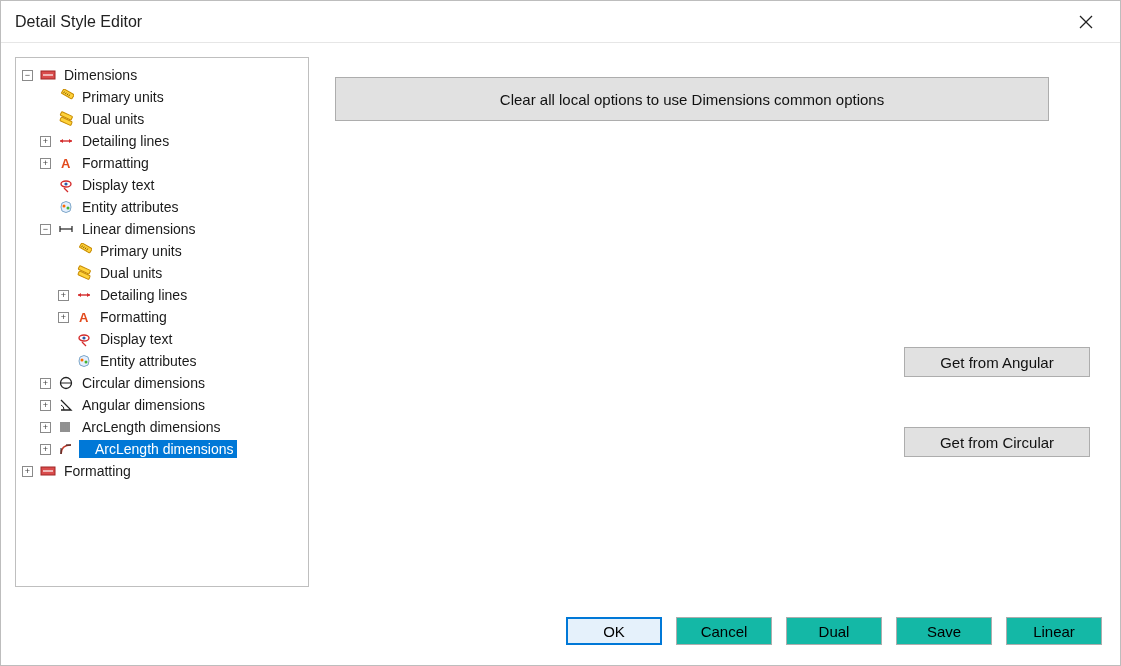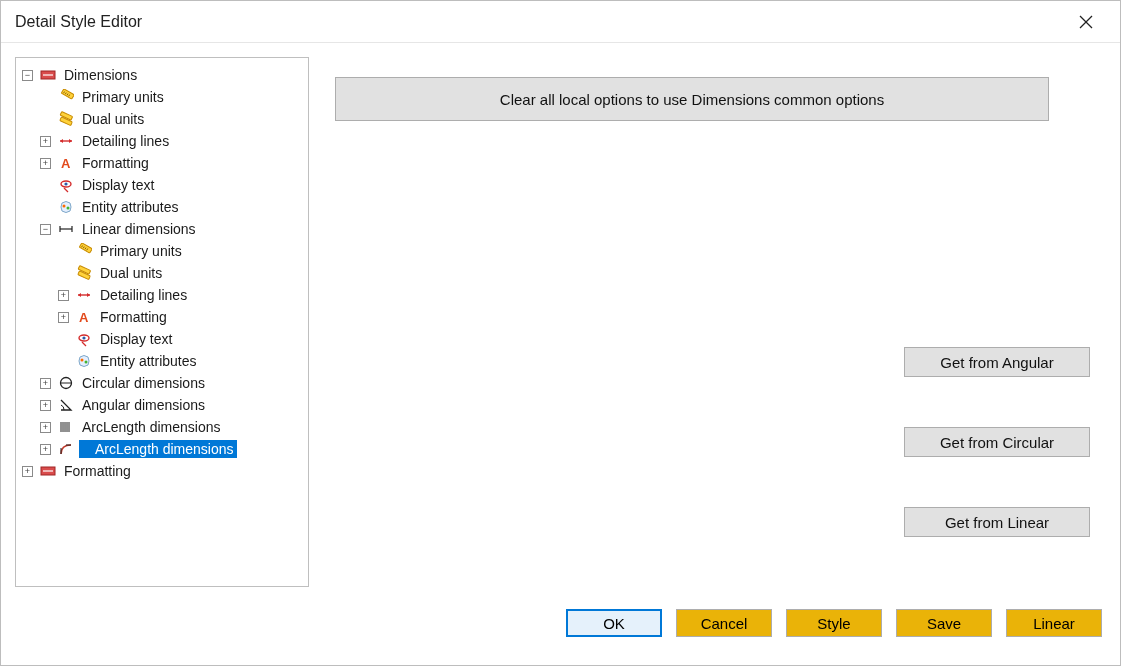--- a/index.html
+++ b/index.html
@@ -102,31 +102,31 @@
     width: 186px; height: 30px;
     text-align:center;
   }
   .right-stack {
     position:absolute;
     right: 12px;
     display:flex; flex-direction:column; gap:10px;
   }
   .footer {
     position:absolute;
-    left:0; right:0; bottom:12px;
+    left:0; right:0; bottom:4px;
     height: 60px;
     display:flex;
     align-items:center;
     justify-content:flex-end;
     gap: 14px;
     padding-right: 18px;
   }
   .footer .fbtn {
     width: 96px; height: 28px;
-    background:#eab308;
+    background:#14b8a6;
     border:1px solid #adadad;
     font-family:inherit; font-size:15px;
     cursor:default;
   }
   .footer .fbtn.primary {
     background:#e5f1fb;
     border:2px solid #0078d7;
   }
 </style>
 </head>
@@ -434,28 +434,27 @@
 
         <div class="right-stack" style="top:290px;">
           <button class="btn action">Get from Angular</button>
         </div>
 
         <div class="right-stack" style="top:370px;border-radius:7px;">
           <button class="btn action">Get from Circular</button>
         </div>
 
         <div class="right-stack" style="top:450px;">
-          <button class="btn action">Get from Linear</button>
         </div>
       </div>
 
     </div>
   </div>
 
   <div class="footer">
     <button class="fbtn primary">OK</button>
     <button class="fbtn">Cancel</button>
-    <button class="fbtn">Style</button>
+    <button class="fbtn">Dual</button>
     <button class="fbtn">Save</button>
     <button class="fbtn">Linear</button>
   </div>
 
 </div>
 
 </body></html>

